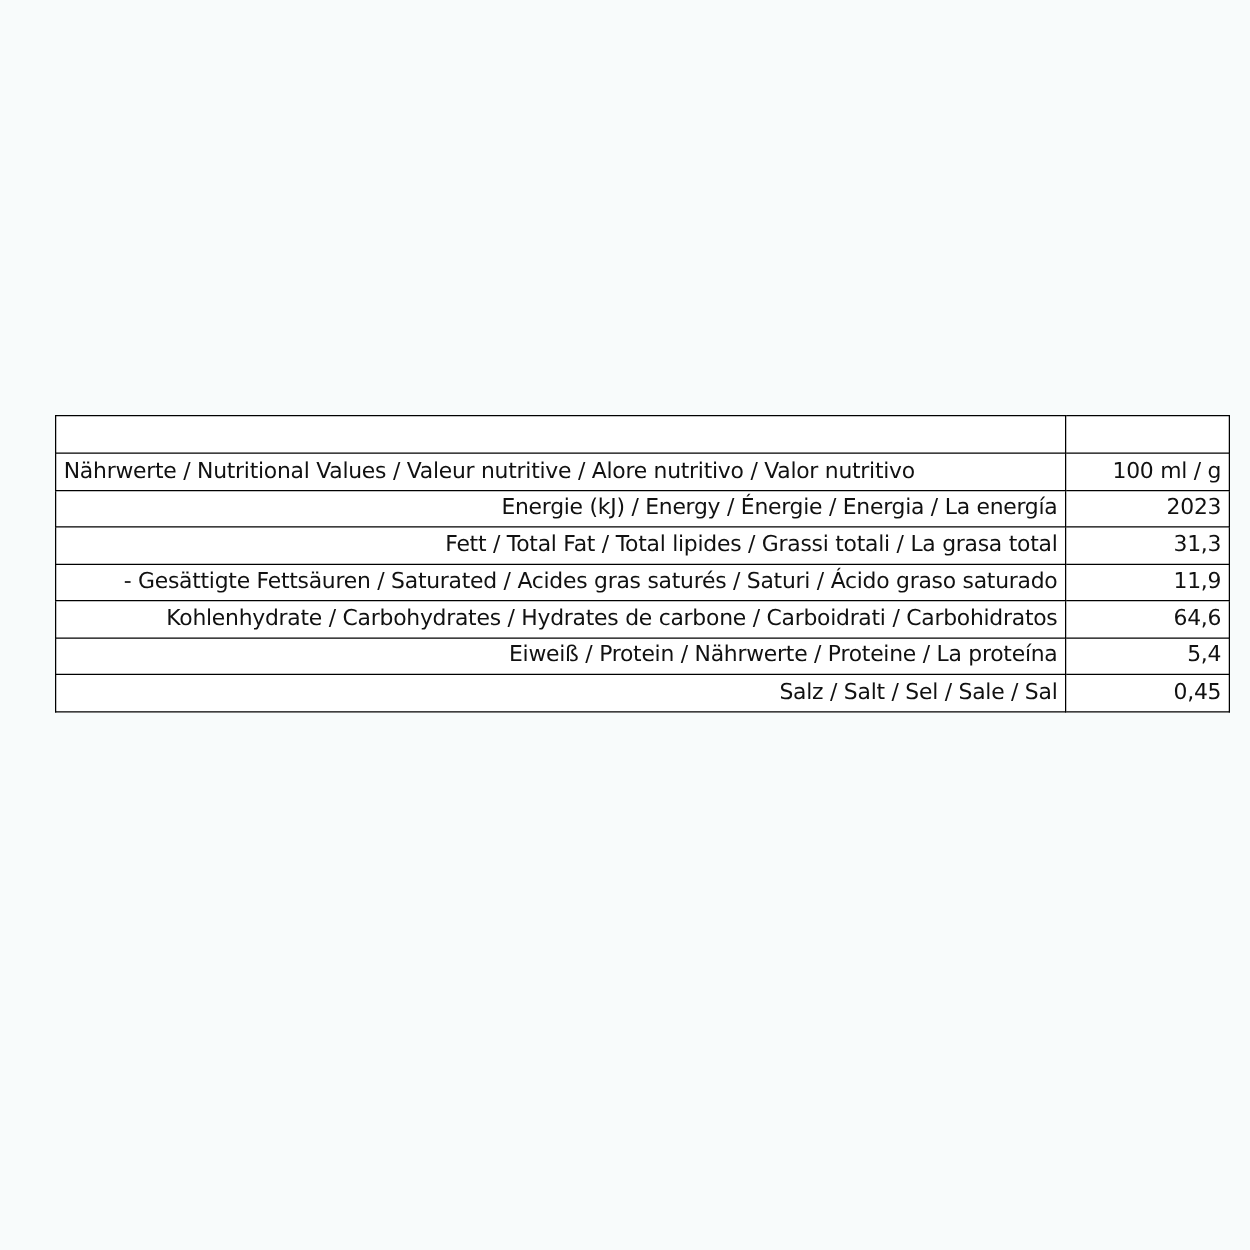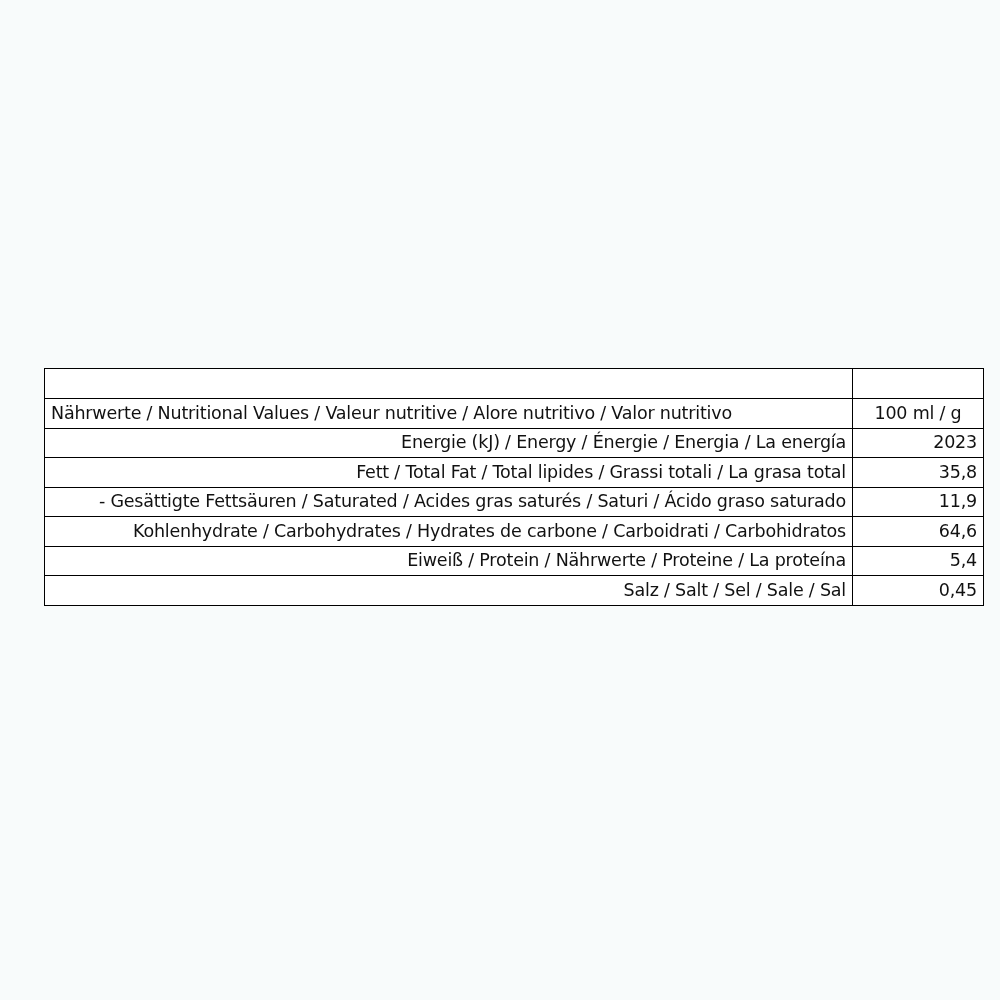--- a/index.html
+++ b/index.html
@@ -14,21 +14,21 @@
     overflow: hidden;
   }
   .page {
     position: relative;
     width: 1000px;
     height: 1000px;
   }
   .nutrition-table-wrap {
     position: absolute;
     left: 44px;
-    top: 368px;
+    top: 332px;
     width: 913px;
   }
   table.nutrition-table {
     border-collapse: collapse;
     width: 913px;
     table-layout: fixed;
     background: #ffffff;
   }
   table.nutrition-table td {
     border: 1px solid #000000;
@@ -51,21 +51,21 @@
     width: 795px;
   }
   td.value-cell {
     text-align: right;
     width: 118px;
   }
   td.header-label {
     text-align: left;
   }
   td.header-value {
-    text-align: center;
+    text-align: right;
   }
 </style>
 </head>
 <body>
 
 <div class="page">
   <div class="nutrition-table-wrap">
     <table class="nutrition-table">
       <tbody>
         <tr class="spacer-row">
@@ -75,21 +75,21 @@
         <tr>
           <td class="label-cell header-label">Nährwerte / Nutritional Values / Valeur nutritive / Alore nutritivo / Valor nutritivo</td>
           <td class="value-cell header-value">100 ml / g</td>
         </tr>
         <tr>
           <td class="label-cell">Energie (kJ) / Energy / Énergie / Energia / La energía</td>
           <td class="value-cell">2023</td>
         </tr>
         <tr>
           <td class="label-cell">Fett / Total Fat / Total lipides / Grassi totali / La grasa total</td>
-          <td class="value-cell">35,8</td>
+          <td class="value-cell">31,3</td>
         </tr>
         <tr>
           <td class="label-cell">- Gesättigte Fettsäuren / Saturated / Acides gras saturés / Saturi / Ácido graso saturado</td>
           <td class="value-cell">11,9</td>
         </tr>
         <tr>
           <td class="label-cell">Kohlenhydrate / Carbohydrates / Hydrates de carbone / Carboidrati / Carbohidratos</td>
           <td class="value-cell">64,6</td>
         </tr>
         <tr>

